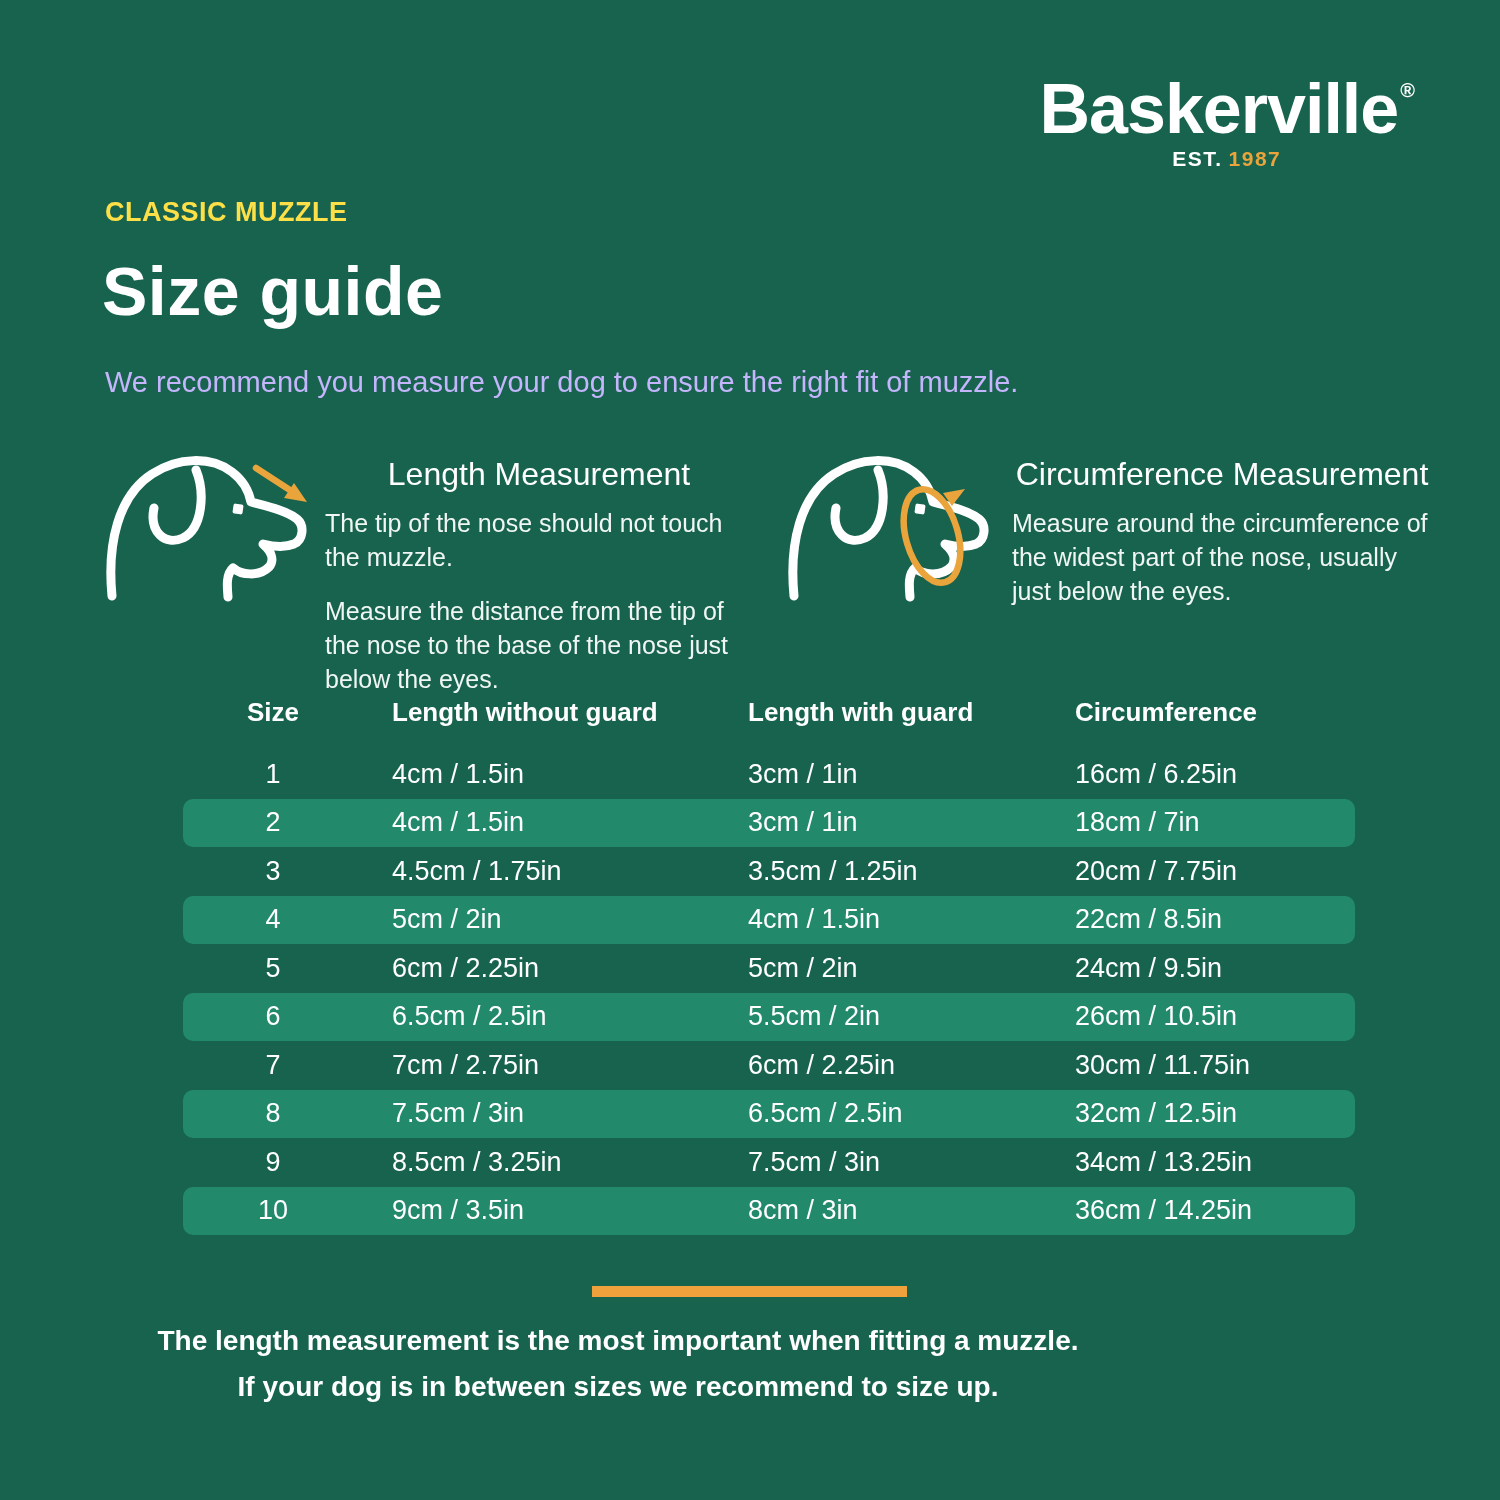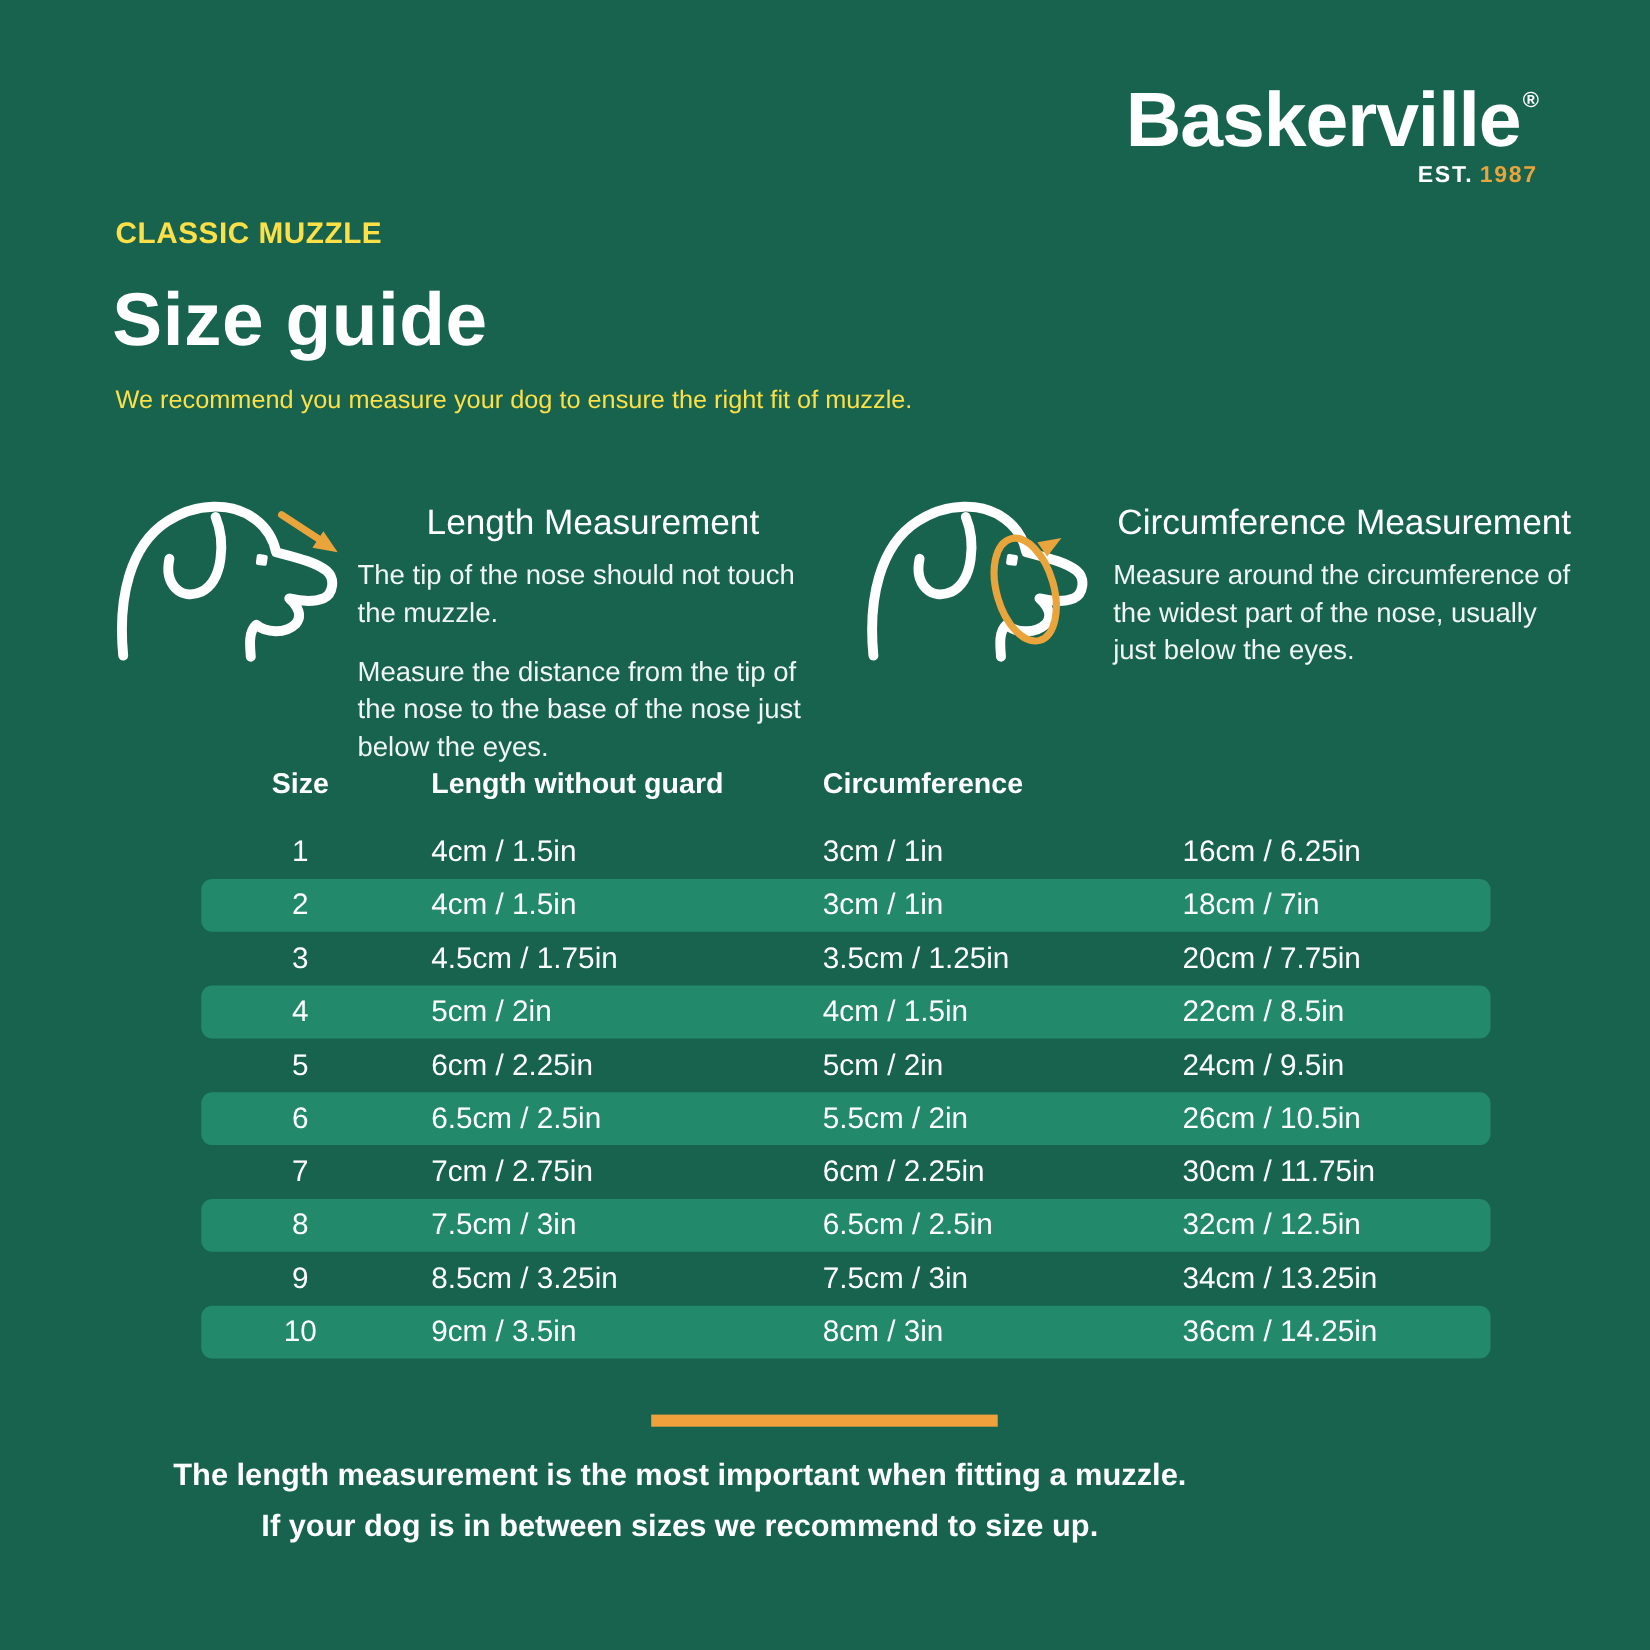--- a/index.html
+++ b/index.html
@@ -3,30 +3,30 @@
 <meta charset="utf-8">
 <style>
   html,body{margin:0;padding:0;}
   body{
     width:1500px;height:1500px;position:relative;overflow:hidden;
     background:#17634E;
     color:#ffffff;
     font-family:"Liberation Sans","DejaVu Sans",sans-serif;
   }
   
-  .logo{position:absolute;top:74px;right:102px;text-align:right;line-height:1;}
+  .logo{position:absolute;top:74px;right:86px;text-align:center;line-height:1;}
   .logo-name{font-size:70px;font-weight:bold;letter-spacing:-1px;}
   .logo-reg{font-size:20px;font-weight:bold;vertical-align:36px;margin-left:2px;}
   .logo-est{margin-top:4px;font-size:21px;font-weight:bold;letter-spacing:1.5px;}
   .logo-est .year{color:#E9A43C;margin-left:6px;}
   
   .eyebrow{position:absolute;left:105px;top:197px;font-size:27px;font-weight:bold;
            letter-spacing:0.5px;color:#fde047;}
   .page-title{position:absolute;left:102px;top:252px;font-size:68px;font-weight:bold;letter-spacing:0.5px;}
-  .subtitle{position:absolute;left:105px;top:350px;font-size:23px;color:#fde047;}
+  .subtitle{position:absolute;left:105px;top:366px;font-size:29px;color:#c4b5fd;}
   
   .m-icon{position:absolute;width:222px;height:212px;}
   .m-icon.left{left:98px;top:444px;}
   .m-icon.right{left:780px;top:444px;}
   .m-text{position:absolute;top:456px;}
   .m-text.left{left:325px;width:428px;}
   .m-text.right{left:992px;width:420px;margin-left:20px;}
   .m-text h3{margin:0 0 13px 0;font-size:32px;font-weight:normal;text-align:center;}
   .m-text p{margin:0 0 20px 0;font-size:25px;line-height:34px;color:#F0F6F3;}
   
@@ -86,20 +86,21 @@
 </div>
 <div class="m-text right">
   <h3>Circumference Measurement</h3>
   <p>Measure around the circumference of the widest part of the nose, usually just below the eyes.</p>
 </div>
 
 <div class="size-table">
   <div class="trow thead">
     <div class="c1">Size</div>
     <div class="c2">Length without guard</div>
+    <div class="c3">Length with guard</div>
     <div class="c4">Circumference</div>
   </div>
   <div class="trow">
     <div class="c1">1</div>
     <div class="c2">4cm / 1.5in</div>
     <div class="c3">3cm / 1in</div>
     <div class="c4">16cm / 6.25in</div>
   </div>
   <div class="trow band">
     <div class="c1">2</div>

